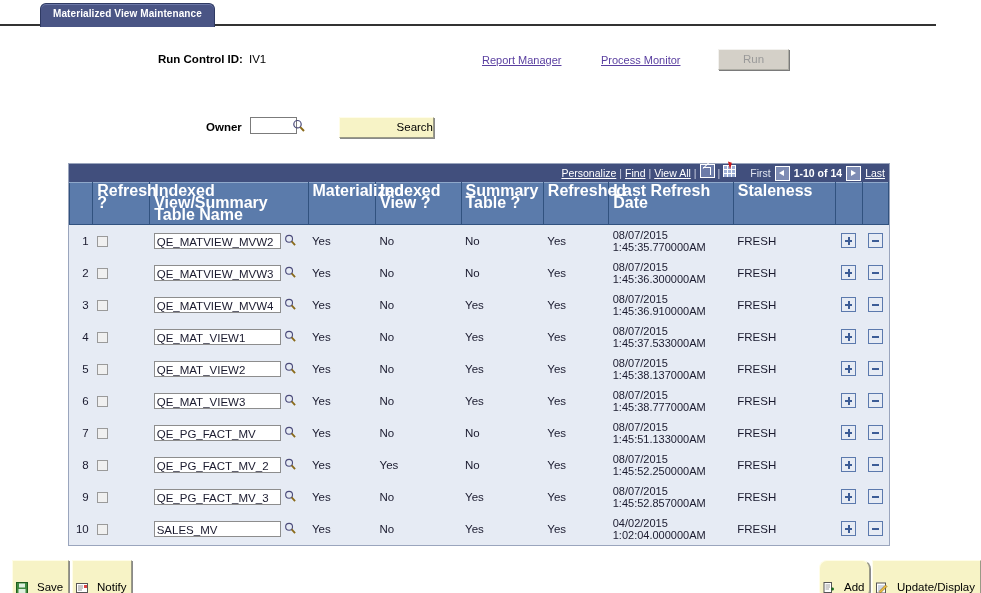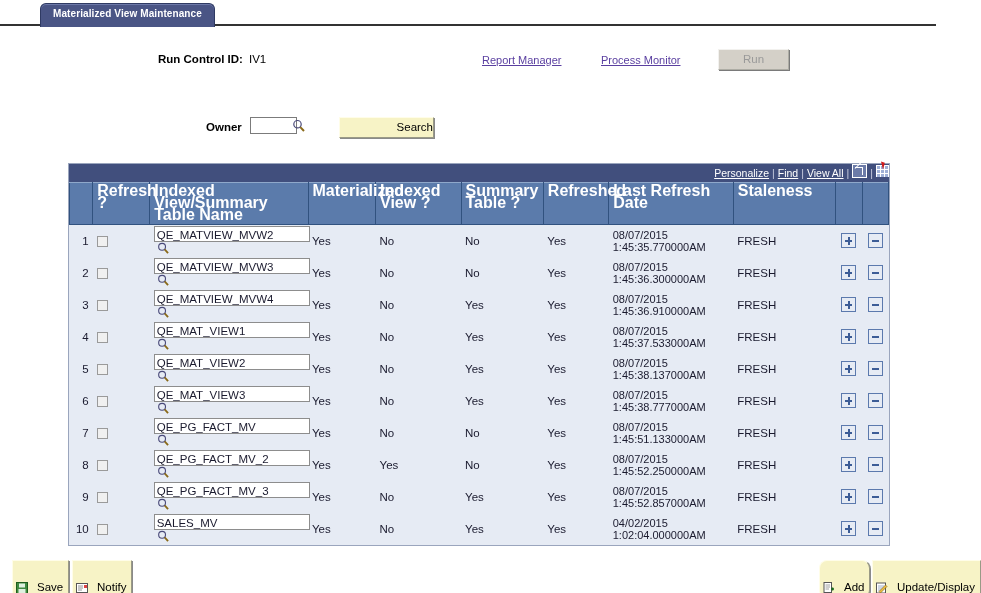--- a/index.html
+++ b/index.html
@@ -185,21 +185,21 @@
   .c-plus{width:25px;text-align:center;}
   .c-minus{width:25px;text-align:center;}
 
   .chk{
     width:11px;height:11px;display:inline-block;
     background:#f0f0f0;border:1px solid #9a9a9a;
     vertical-align:middle; box-sizing:border-box;
   }
   .namebox{
     display:inline-block; vertical-align:middle;
-    width:156px;height:16px;line-height:16px;
+    width:127px;height:16px;line-height:16px;
     border:1px solid #8d8d8d;background:#ffffff;
     font-size:11.5px;padding:0 2px;color:#1a1a2e;
     font-family:"Liberation Sans", sans-serif;
     box-sizing:border-box; white-space:nowrap; overflow:hidden;
   }
   .row-lookup{display:inline-block;vertical-align:middle;margin-left:3px;}
   .dateline{line-height:12px;font-size:11px;white-space:nowrap;}
   .pm-btn{
     width:15px;height:15px;display:inline-block;
     border:1px solid #5b79ad;background:#e6ebf4;position:relative;
@@ -261,20 +261,27 @@
     <div class="tb-links">
       <a>Personalize</a>
       <span class="tb-sep">|</span>
       <a>Find</a>
       <span class="tb-sep">|</span>
       <a>View All</a>
       <span class="tb-sep">|</span>
       <span class="ico-box"><span class="ico-expand"></span></span>
       <span class="tb-sep">|</span>
       <span class="ico-box"><span class="ico-grid"><span class="redarrow"></span></span></span>
+      <span class="pager">
+        <span class="nav-first">First</span>
+        <span class="arrow-btn prev"></span>
+        <span class="counter">1-10 of 14</span>
+        <span class="arrow-btn next"></span>
+        <span class="nav-last">Last</span>
+      </span>
     </div>
   </div>
 
   <table class="dg">
     <thead>
       <tr>
         <th class="c-num"></th>
         <th class="c-ref">Refresh ?</th>
         <th class="c-name">Indexed View/Summary Table Name</th>
         <th class="c-mat">Materialized</th>

